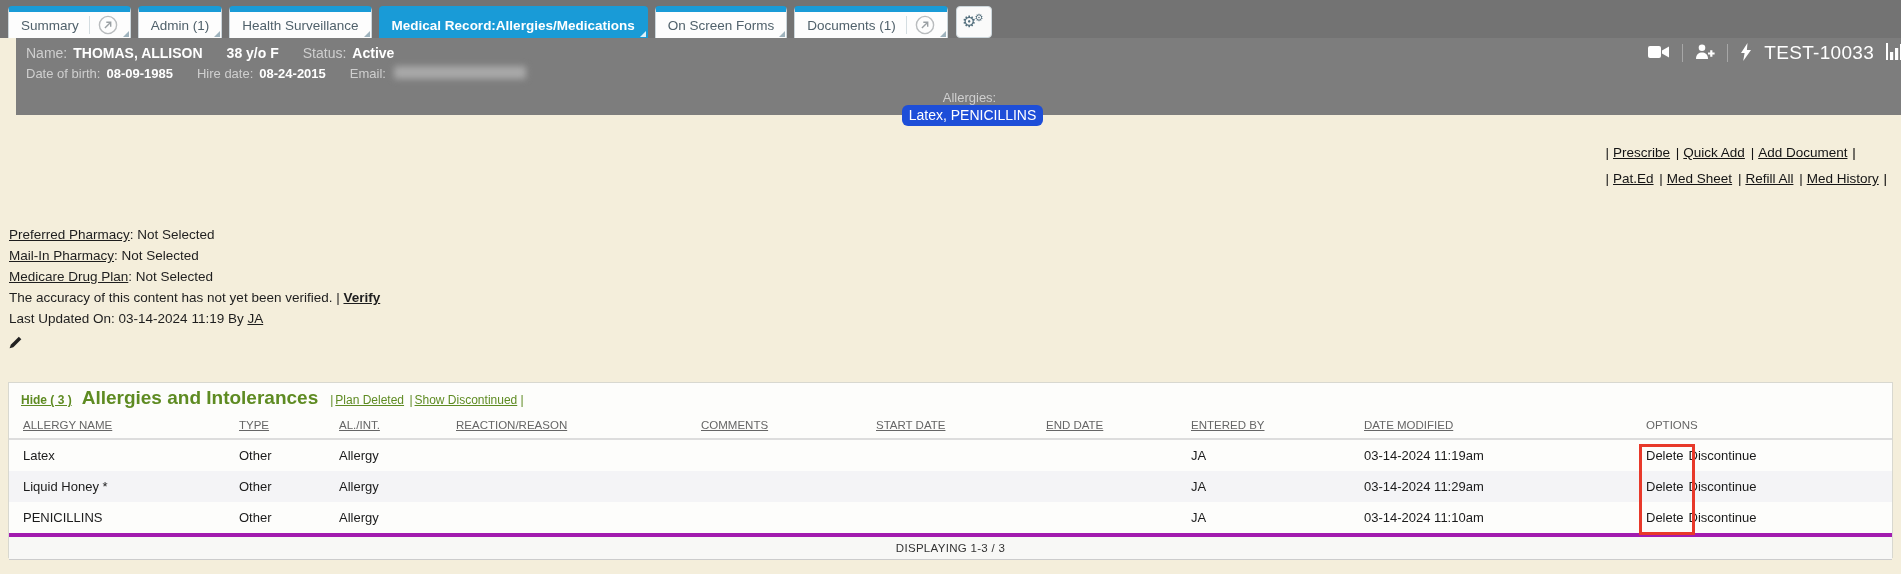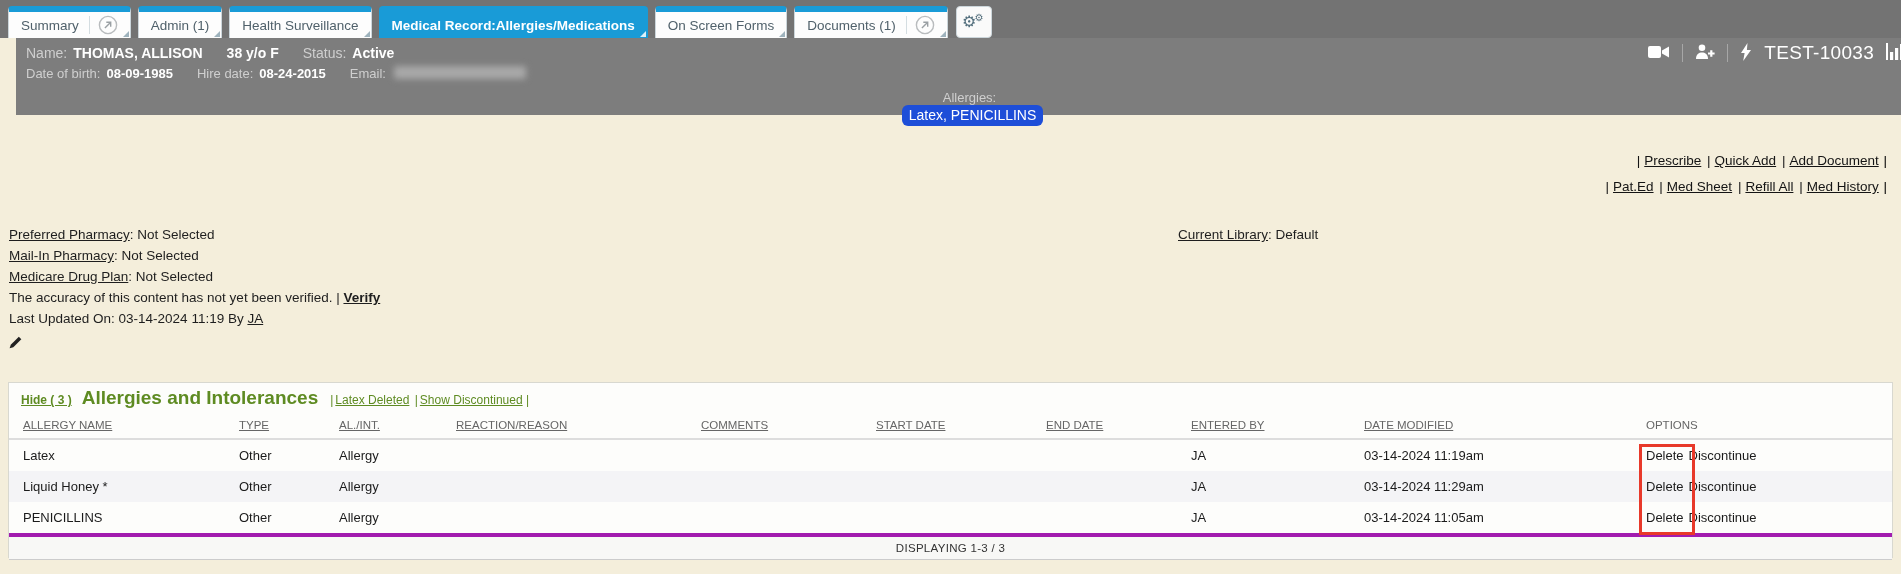--- a/index.html
+++ b/index.html
@@ -25,21 +25,21 @@
   .plabel { color:#cfcfcf; margin-right:6px; }
   .pval { color:#ffffff; font-weight:bold; }
   .gap24 { width:24px; }
   .pbar-right { margin-left:auto; display:flex; align-items:center; gap:12px; }
   .icon-sep { width:1px; height:18px; background:#a7a7a7; }
   .pid { font-size:19px; letter-spacing:.3px; color:#ffffff; }
   .email-blur { display:inline-block; width:132px; height:13px; background:#a8a8a8; border-radius:2px; filter:blur(3px); margin-left:2px; }
   .badge { display:inline-block; background:#1d4ed8; color:#fff; padding:2px 7px 3px; border-radius:6px; font-size:14px; }
 
   
-  .action-links { position:absolute; right:14px; top:148px; text-align:right; line-height:26px; font-size:13.5px; }
+  .action-links { position:absolute; right:14px; top:140px; line-height:26px; font-size:13.5px; }
   .action-links a { color:#141414; text-decoration:underline; cursor:pointer; margin:0 1px; }
   .action-links a::before { content:"| "; text-decoration:none; color:#141414; display:inline-block; margin-right:4px; }
   .action-links .lrow::after { content:" |"; }
 
   
   .info-block { position:absolute; font-size:13.5px; color:#1e1e1e; line-height:21px; }
   #left-info { left:9px; top:224px; }
   #supply-info { left:1178px; top:224px; }
   .ulink { color:#1e1e1e; text-decoration:underline; cursor:pointer; }
   .lw::after { content:": "; white-space:pre; }
@@ -197,31 +197,28 @@
     <a class="ulink">JA</a>
   </div>
   <span class="pencil">
     <svg width="13" height="13" viewBox="0 0 14 14">
         <path d="M10.6 0.7 L13.3 3.4 L4.6 12.1 L0.7 13.3 L1.9 9.4 Z" fill="#222"></path>
       </svg>
   </span>
 </div>
 
 <div class="info-block" id="supply-info">
-  <div>
-    <span class="lw"><a class="ulink">Current Library</a></span><span>Default</span>
-  </div>
 </div>
 
 <div class="panel">
   <div class="sec-head">
     <a class="hide-link">Hide ( 3 )</a>
     <span class="sec-title">Allergies and Intolerances</span>
     <span class="show-links">
-      <a>Latex Deleted</a>
+      <a>Plan Deleted</a>
       <a>Show Discontinued</a>
     </span>
   </div>
 
   <table>
     <colgroup>
       <col style="width:216px">
         <col style="width:100px">
         <col style="width:117px">
         <col style="width:245px">
@@ -273,21 +270,21 @@
       </tr>
       <tr>
         <td>PENICILLINS</td>
         <td>Other</td>
         <td>Allergy</td>
         <td></td>
         <td></td>
         <td></td>
         <td></td>
         <td>JA</td>
-        <td>03-14-2024 11:05am</td>
+        <td>03-14-2024 11:10am</td>
         <td><span class="opt-link">Delete</span><span class="opt-link">Discontinue</span></td>
       </tr>
     </tbody>
   </table>
 
   <div class="tfoot">DISPLAYING 1-3 / 3</div>
 
   <div class="highlight-box"></div>
 </div>
 

